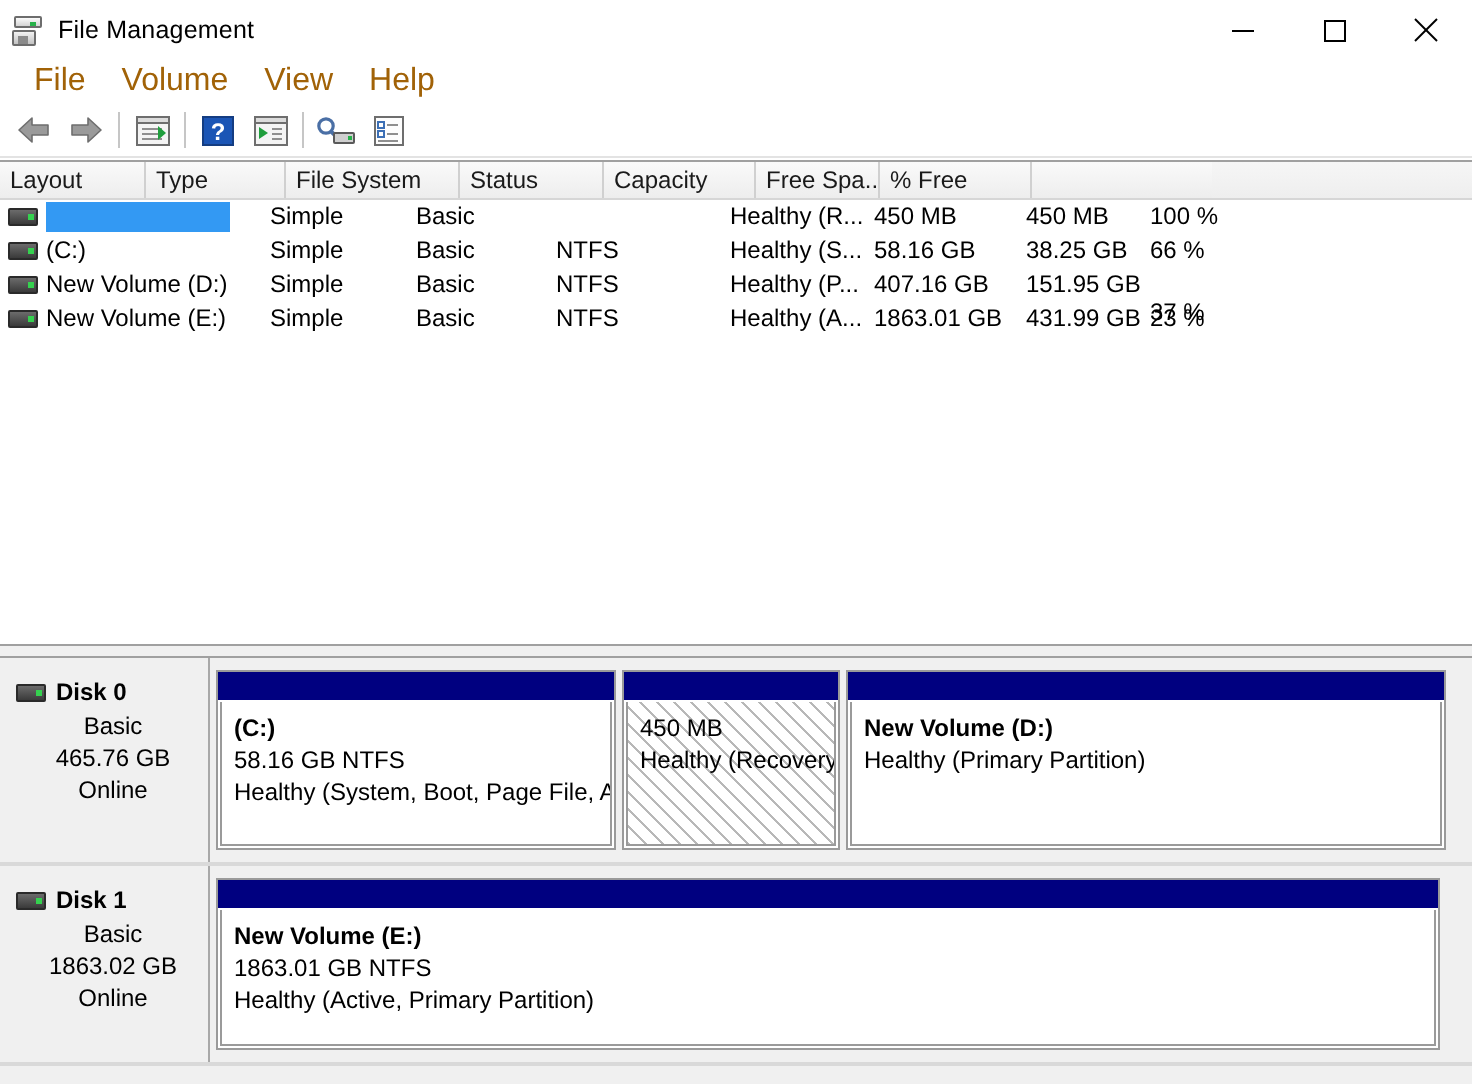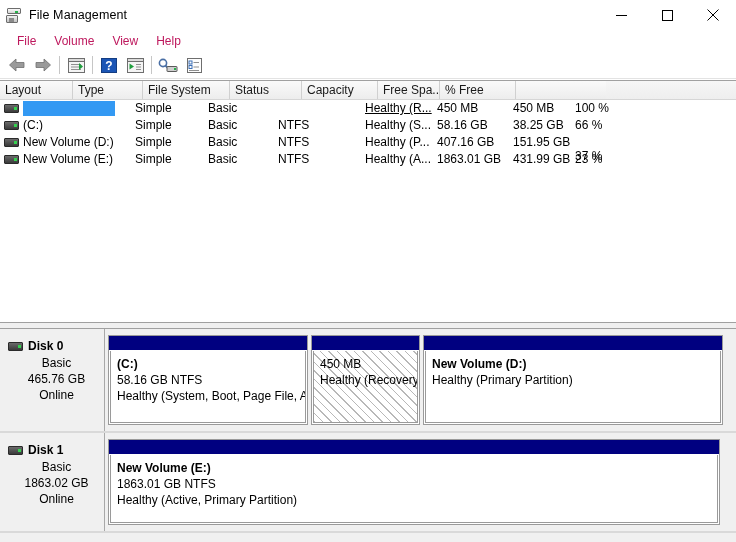--- a/index.html
+++ b/index.html
@@ -89,22 +89,22 @@
   
   .menubar {
     height: 22px;
     background: #ffffff;
     display: flex;
     align-items: center;
     padding-left: 8px;
   }
   .menu-item {
     padding: 2px 9px;
-    font-size: 12px;
-    color: #be185d;
+    font-size: 16px;
+    color: #a16207;
   }
 
   
   .toolbar {
     height: 26px;
     background: #ffffff;
     display: flex;
     align-items: center;
     padding-left: 4px;
     border-bottom: 1px solid #e3e3e3;
@@ -435,21 +435,21 @@
     </div>
   <div class="rows" id="rows">
       <div class="vrow">
         <div class="cell vol-cell" style="width: 130px;">
           <span class="vol-icon"></span>
           <span class="vol-label selected"></span>
         </div>
         <div class="cell" style="width: 73px;">Simple</div>
         <div class="cell" style="width: 70px;">Basic</div>
         <div class="cell" style="width: 87px;"></div>
-        <div class="cell" style="width: 72px; text-decoration: underline;">Healthy (R...</div>
+        <div class="cell" style="width: 72px;">Healthy (R...</div>
         <div class="cell" style="width: 76px;">450 MB</div>
         <div class="cell" style="width: 62px;">450 MB</div>
         <div class="cell" style="width: 76px;">100 %</div>
       </div>
       <div class="vrow">
         <div class="cell vol-cell" style="width: 130px;">
           <span class="vol-icon"></span>
           <span class="vol-label">(C:)</span>
         </div>
         <div class="cell" style="width: 73px;">Simple</div>

